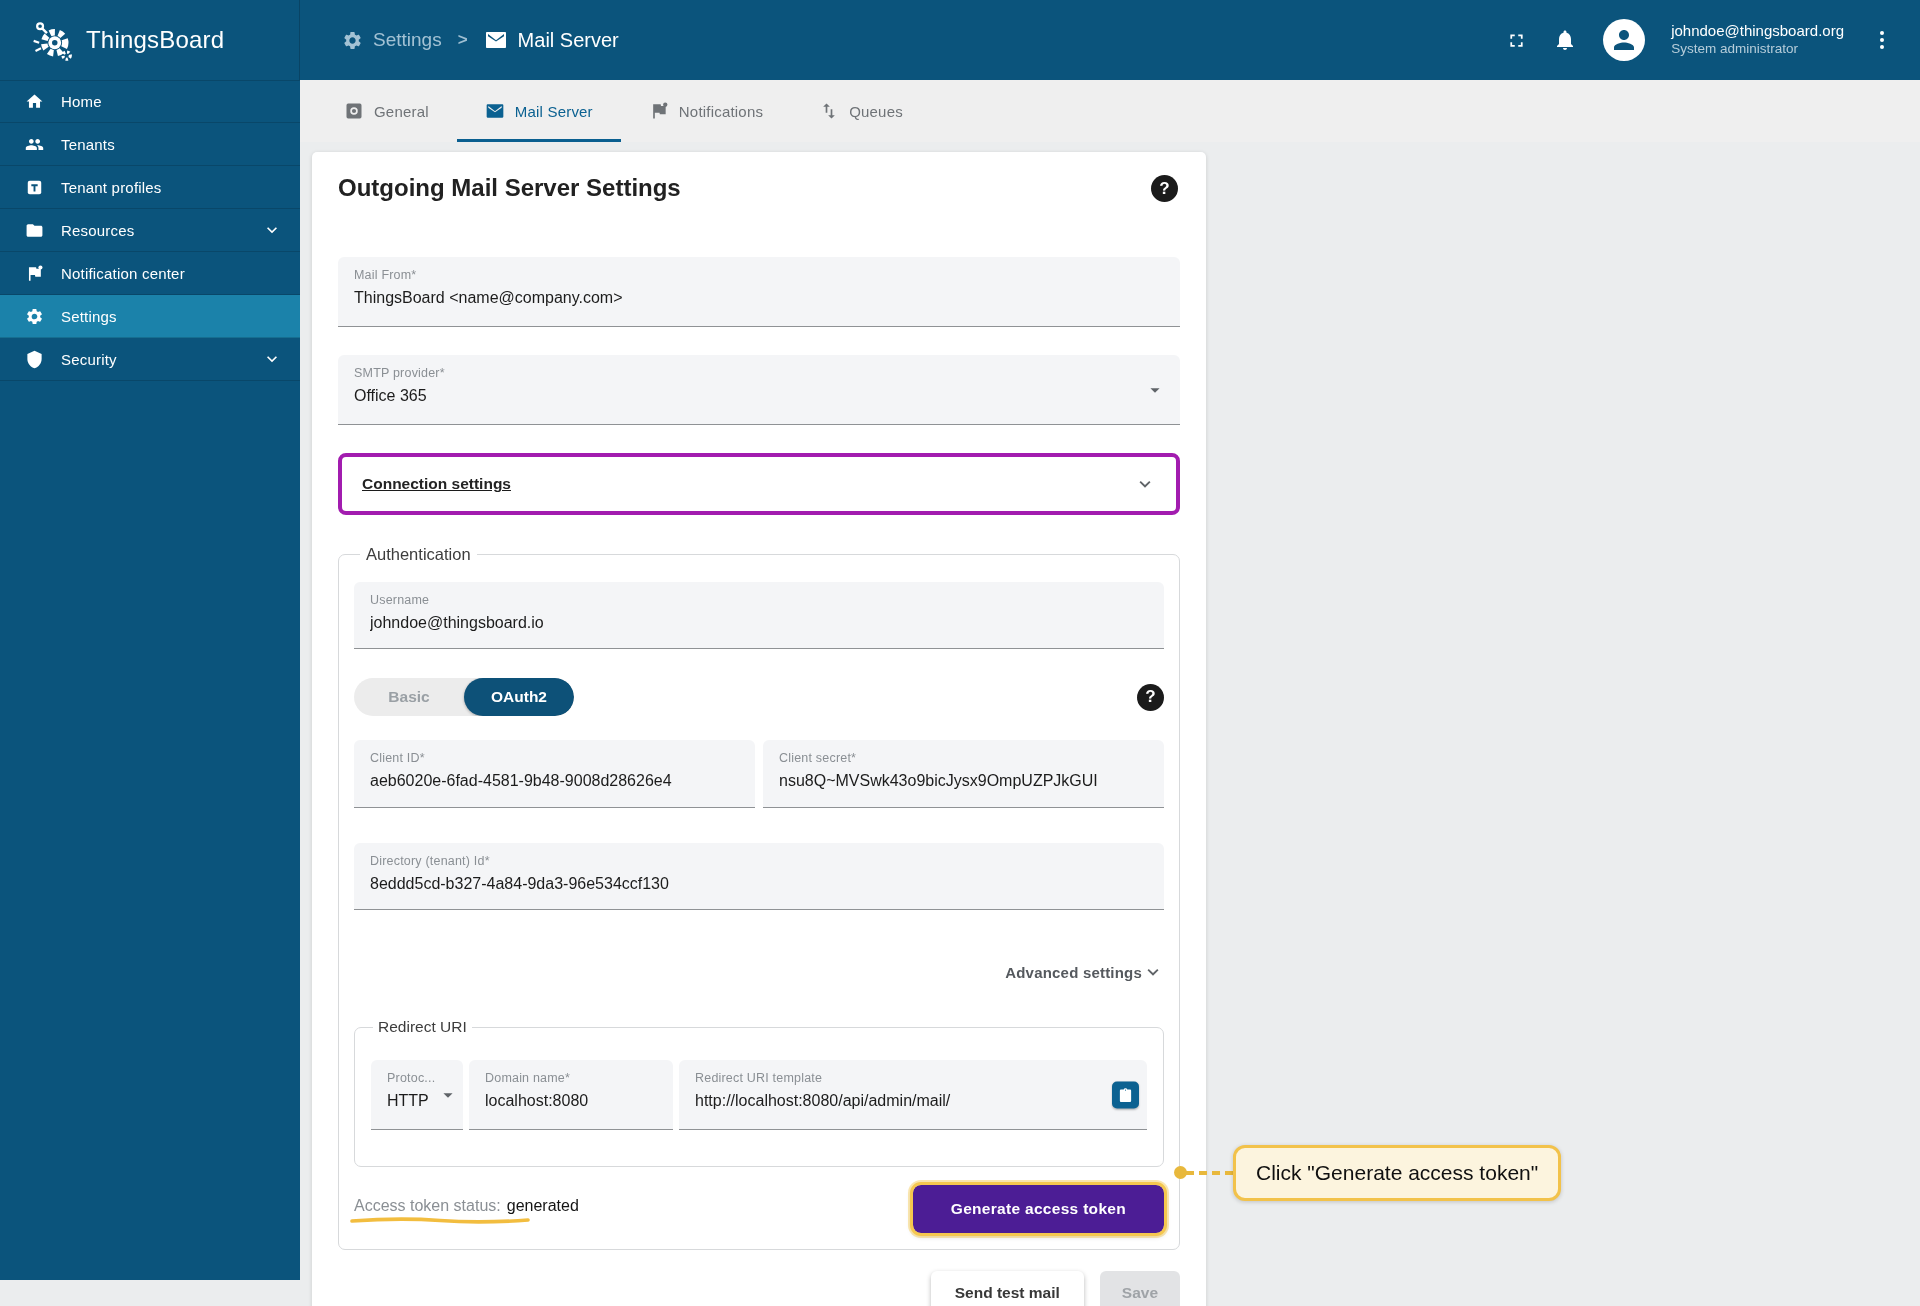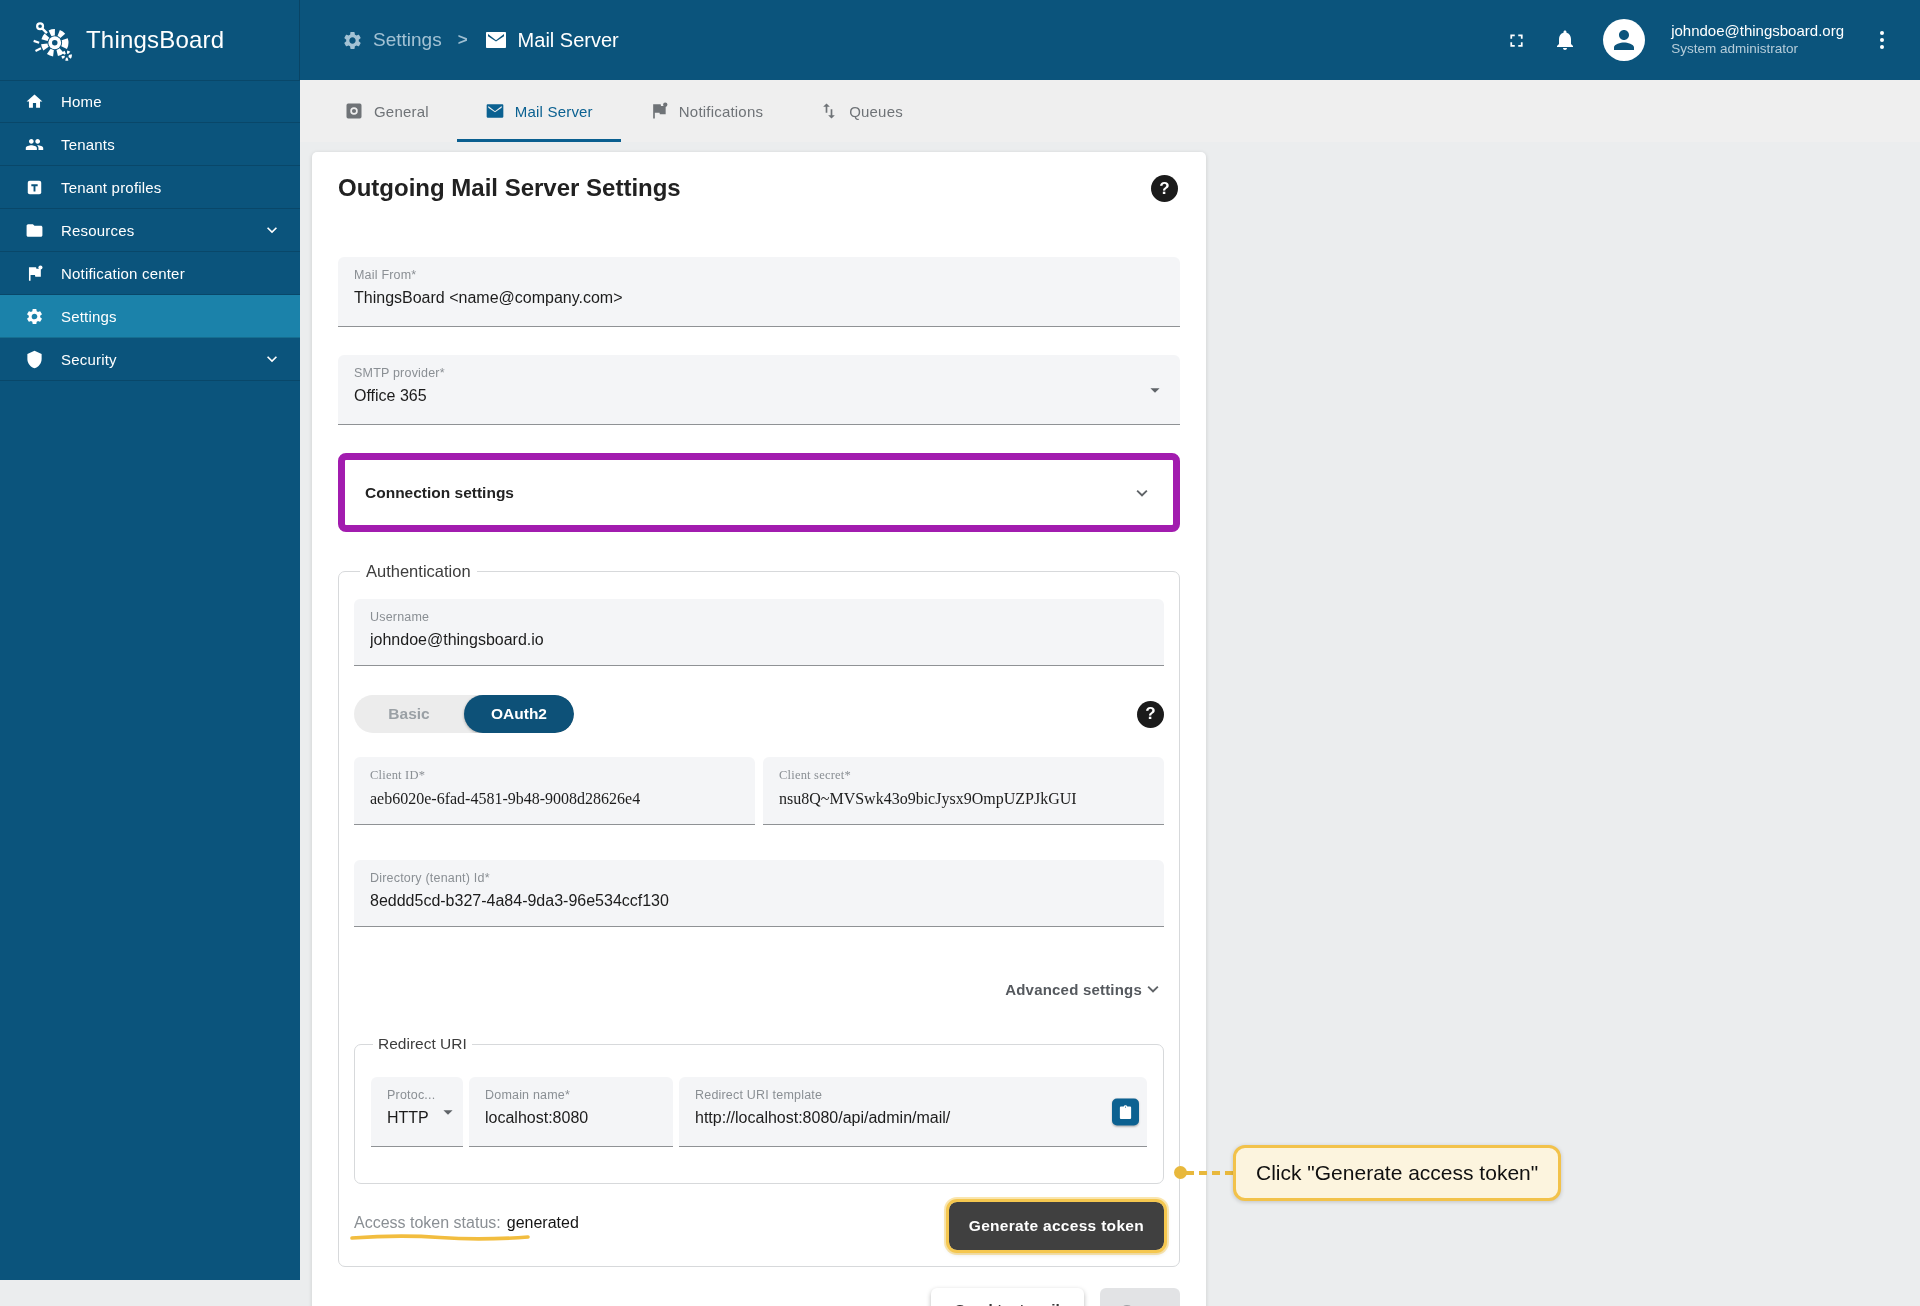--- a/index.html
+++ b/index.html
@@ -103,23 +103,23 @@
   .field .f-value {
     font-size:16px; color:#1c1c1c; margin-top:7px;
     white-space:nowrap; overflow:hidden;
   }
   .field .f-caret { position:absolute; right:14px; top:50%; transform:translateY(-50%); color:#5f6368; width:22px; height:22px; }
   .mt-mailfrom { margin-top:53px; }
   .mt-smtp { margin-top:28px; }
 
   
   .conn-panel {
-    margin-top:28px; height:79px; border:7px solid #a21caf; border-radius:8px;
+    margin-top:28px; height:62px; border:4px solid #a21caf; border-radius:8px;
     display:flex; align-items:center; justify-content:space-between;
-    padding:0 20px; cursor:pointer;
+    padding:0 20px; cursor:pointer;text-decoration:underline;
   }
   .conn-title { font-size:15.5px; font-weight:700; color:#232323; }
   .chev-icon { width:22px; height:22px; color:#606468; }
 
   
   fieldset.auth-fs {
     margin-top:30px; border:1px solid #d7d9db; border-radius:7px;
     padding:12px 15px 16px 15px;
   }
   fieldset.auth-fs > legend { font-size:16.5px; color:#3d3d3d; padding:0 6px; margin-left:6px; }
@@ -131,21 +131,21 @@
   .toggle-group {
     display:flex; background:#ececec; border-radius:19px; height:38px; overflow:hidden;
   }
   .toggle-opt {
     width:110px; display:flex; align-items:center; justify-content:center;
     font-size:15.5px; font-weight:700; color:#9aa0a5; cursor:pointer; border-radius:19px;
   }
   .toggle-opt.selected { background:#0d5178; color:#fff; box-shadow:0 1px 3px rgba(0,0,0,.3); }
   .toggle-row .help-badge { margin-left:auto; }
 
-  .two-col { margin-top:24px; display:flex; gap:8px;font-family:Liberation Serif, serif; }
+  .two-col { margin-top:24px; display:flex; gap:8px; }
   .two-col .field { flex:1; height:68px; }
 
   .advanced-row {
     margin-top:49px; height:26px; display:flex; align-items:center;
     justify-content:flex-end; gap:0; color:#55595e; cursor:pointer;
   }
   .advanced-label { font-size:15px; font-weight:700; letter-spacing:.2px; }
 
   fieldset.redir-fs {
     margin-top:33px; border:1px solid #d7d9db; border-radius:7px;
@@ -165,22 +165,22 @@
   }
   .copy-btn svg { width:15px; height:15px; }
 
   
   .token-row { margin-top:17px; display:flex; align-items:center; justify-content:space-between; height:49px; }
   .token-status { position:relative; font-size:16px; padding-bottom:6px; }
   .token-status .ts-label { color:#8a8f94; }
   .token-status .ts-value { color:#141414; margin-left:6px; }
   .scribble { position:absolute; left:-4px; right:-6px; bottom:-4px; height:9px; }
   .generate-btn {
-    height:48px; padding:0 20px; border:none; border-radius:8px;
-    background:#404040; color:#fff; font-family:inherit;
+    height:48px; padding:0 38px; border:none; border-radius:8px;
+    background:#4c1d95; color:#fff; font-family:inherit;
     font-size:15.5px; font-weight:700; letter-spacing:.3px; cursor:pointer;
     outline:3px solid #f5c74f;
     box-shadow:0 0 0 5px rgba(246,201,79,.45), 0 2px 6px rgba(0,0,0,.3);
   }
 
   
   .action-row { margin-top:21px; display:flex; justify-content:flex-end; gap:16px; height:44px; }
   .btn-raised {
     height:44px; padding:0 24px; border:none; border-radius:6px; background:#fff;
     font-family:inherit; font-size:15.5px; font-weight:700; color:#383838;

